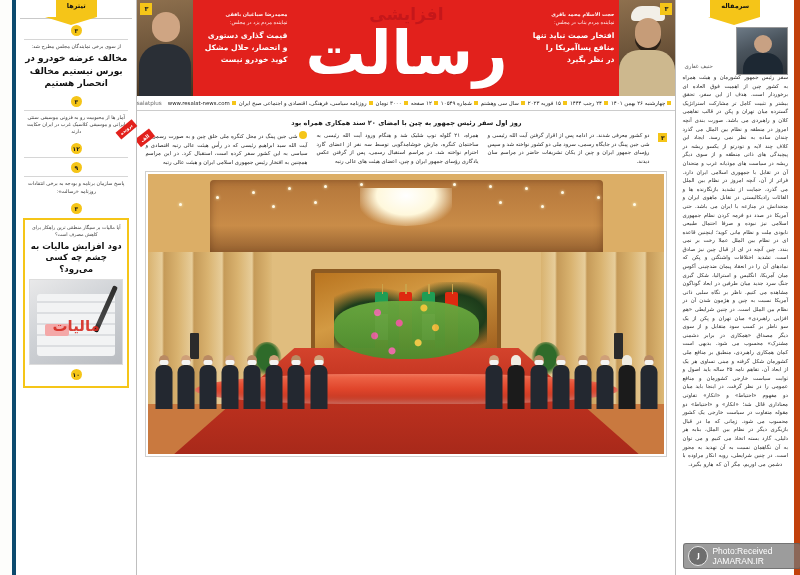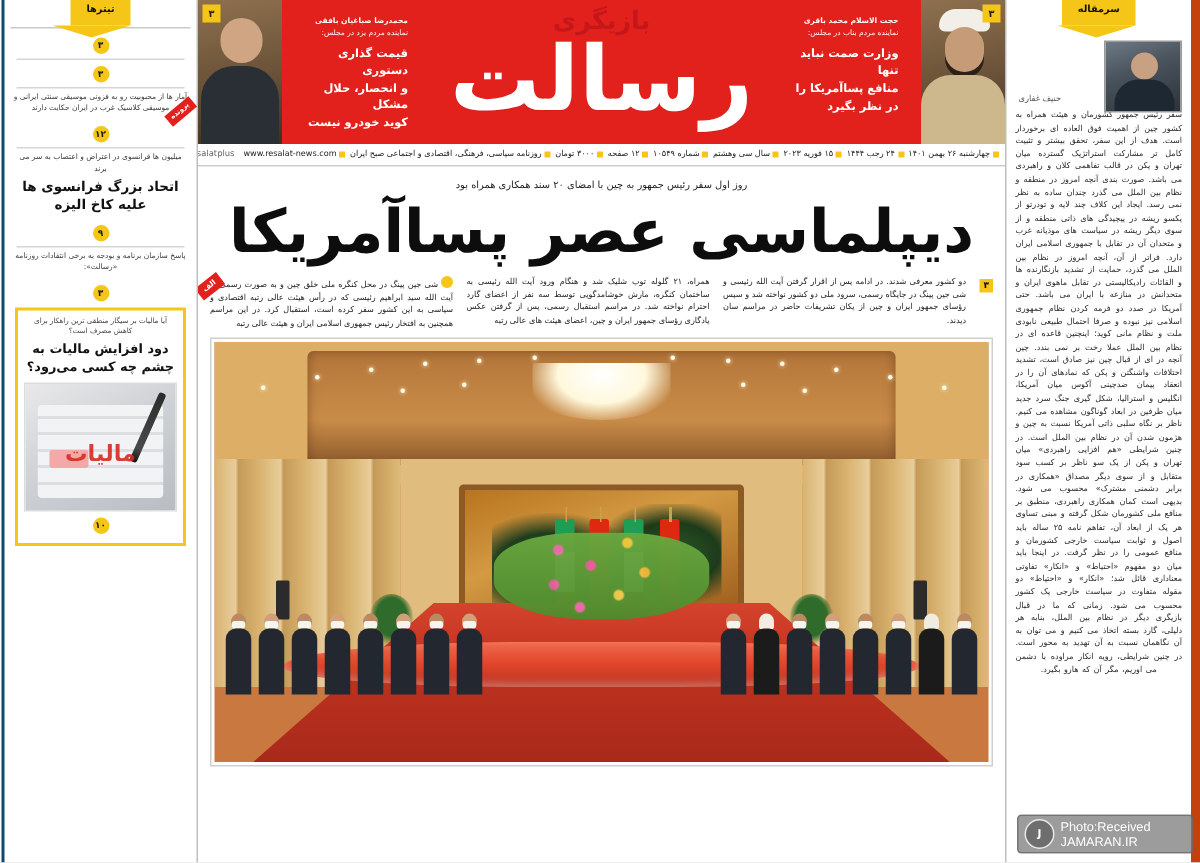--- a/index.html
+++ b/index.html
@@ -14,21 +14,21 @@
     width: 800px; height: 575px;
     background: #fdfdfb;
     display: flex;
     flex-direction: row;
   }
 
   
   .col { position: relative; height: 575px; background: #ffffff; }
   .col-left  { width: 130px; border-left: 1px solid #bfbfbf; border-right: 6px solid #c2410c; }
   .col-main  { width: 538px; }
-  .col-right { width: 131px; border-right: 1px solid #bfbfbf; border-left: 2px solid #0c4a6e; }
+  .col-right { width: 131px; border-right: 1px solid #bfbfbf; border-left: 4px solid #0c4a6e; margin-left: 12px; }
 
   .ribbon-wrap {
     position: relative; height: 17px; width: 100%;
     display: flex; justify-content: center;
   }
   .ribbon {
     background: #f5c518;
     color: #111;
     font-size: 6.5px;
     font-weight: bold;
@@ -159,21 +159,21 @@
     position: absolute; left: 16px; top: 32px;
     width: 26px; height: 20px; border-radius: 0 0 13px 13px;
     background: #2c2118;
   }
   .cleric-body {
     position: absolute; left: 0px; top: 50px;
     width: 56px; height: 46px; border-radius: 20px 20px 0 0;
     background: #cdb88e;
   }
   .mh-quote {
-    flex: 1 1 auto; padding: 11px 15px 0; color: #fff;
+    flex: 1 1 auto; padding: 11px 5px 0; color: #fff;
     display: flex; flex-direction: column; gap: 1px;
   }
   .mh-q-name { font-size: 5px; line-height: 7px; font-weight: bold; opacity: .97; }
   .mh-q-role { font-size: 5px; line-height: 7px; opacity: .95; margin-bottom: 3px; }
   .mh-q-line { font-size: 7.6px; line-height: 11px; font-weight: bold; }
   .mh-side-right .mh-quote { text-align: right; }
   .mh-side-left  .mh-quote { text-align: right; }
 
   .page-badge {
     position: absolute; z-index: 5;
@@ -197,21 +197,21 @@
   .ib-chip { display: flex; align-items: center; gap: 2px; white-space: nowrap; }
   .ib-dot { width: 4px; height: 4px; background: #f5c518; flex: 0 0 auto; }
   .ib-spacer { flex: 1 1 auto; }
   .ib-social { display: flex; align-items: center; gap: 3px; color: #666; font-size: 5.6px; direction: ltr; }
   .ib-sicon { width: 6px; height: 6px; border: .6px solid #999; }
 
   
   .main-inner { padding: 5px 8px 0; }
   .kicker {
     text-align: center; font-size: 6.6px; color: #1b1b1b;
-    margin: 3px 0 4px; font-weight: 400; letter-spacing: .1px;
+    margin: 3px 0 4px; font-weight: 700; letter-spacing: .1px;
   }
   .headline {
     text-align: center; font-size: 40px; font-weight: bold;
     line-height: 48px; color: #0d0d0d; letter-spacing: -1px;
     margin-bottom: 5px;
   }
   .lede {
     display: flex; flex-direction: row; gap: 9px;
     padding-bottom: 5px; position: relative;
   }
@@ -474,28 +474,28 @@
       <div class="page-badge badge-tl">۳</div>
 
       <div class="mh-side mh-side-right">
         <div class="mh-portrait cleric">
           <div class="cleric-beard"></div>
           <div class="cleric-body"></div>
         </div>
         <div class="mh-quote">
           <div class="mh-q-name">حجت الاسلام محمد باقری</div>
           <div class="mh-q-role">نماینده مردم بناب در مجلس:</div>
-          <div class="mh-q-line">وزارت صمت نباید تنها</div>
+          <div class="mh-q-line">افتخار صمت نباید تنها</div>
           <div class="mh-q-line">منافع پساآمریکا را</div>
           <div class="mh-q-line">در نظر بگیرد</div>
         </div>
       </div>
 
       <div class="mh-logo-zone">
-        <div class="mh-jessar">بازیگری</div>
+        <div class="mh-jessar">افزایشی</div>
         <div class="mh-title">رسالت</div>
       </div>
 
       <div class="mh-side mh-side-left" style="margin-right:auto;">
         <div class="mh-quote">
           <div class="mh-q-name">محمدرضا صباغیان بافقی</div>
           <div class="mh-q-role">نماینده مردم یزد در مجلس:</div>
           <div class="mh-q-line">قیمت گذاری دستوری</div>
           <div class="mh-q-line">و انحصار، حلال مشکل</div>
           <div class="mh-q-line">کوید خودرو نیست</div>
@@ -545,21 +545,20 @@
       <div class="ib-social">
         <span class="ib-sicon"></span>
         <span class="ib-sicon"></span>
         <span class="ib-sicon"></span>
         <span>@Resalatplus</span>
       </div>
     </div>
 
     <div class="main-inner">
       <div class="kicker">روز اول سفر رئیس جمهور به چین با امضای ۲۰ سند همکاری همراه بود</div>
-      <div class="headline">دیپلماسی عصر پساآمریکا</div>
 
       <div class="lede">
         <div class="ribbon-tag">الف</div>
         <div class="pg-sq">۳</div>
         <div class="lede-col">دو کشور معرفی شدند. در ادامه پس از اقرار گرفتن آیت الله رئیسی و شی جین پینگ در جایگاه رسمی، سرود ملی دو کشور نواخته شد و سپس رؤسای جمهور ایران و چین از یکان تشریفات حاضر در مراسم سان دیدند.</div>
         <div class="lede-col">همراه، ۲۱ گلوله توپ شلیک شد و هنگام ورود آیت الله رئیسی به ساختمان کنگره، مارش خوشامدگویی توسط سه نفر از اعضای گارد احترام نواخته شد. در مراسم استقبال رسمی، پس از گرفتن عکس یادگاری رؤسای جمهور ایران و چین، اعضای هیئت های عالی رتبه</div>
         <div class="lede-col">
           <span class="drop-badge"></span><span>شی جین پینگ در محل کنگره ملی خلق چین و به صورت رسمی از آیت الله سید ابراهیم رئیسی که در رأس هیئت عالی رتبه اقتصادی و سیاسی به این کشور سفر کرده است، استقبال کرد. در این مراسم همچنین به افتخار رئیس جمهوری اسلامی ایران و هیئت عالی رتبه</span>
         </div>
       </div>
@@ -703,34 +702,34 @@
     <div class="ribbon-wrap">
       <div class="ribbon">تیترها</div>
     </div>
     <div class="sb-top-rule"></div>
 
     <div class="sb-inner">
 
       <div class="pagecircle">۳</div>
       <div class="sb-rule"></div>
 
+      <div class="sb-item">
+        <div class="sb-over">از سوی برخی نمایندگان مجلس مطرح شد:</div>
+        <div class="sb-title">مخالف عرضه خودرو در بورس نیستیم مخالف انحصار هستیم</div>
+      </div>
       <div class="pagecircle">۳</div>
       <div class="sb-rule"></div>
 
       <div class="sb-item has-tag">
         <div class="sb-over">آمار ها از محبوبیت رو به فزونی موسیقی سنتی ایرانی و موسیقی کلاسیک غرب در ایران حکایت دارند</div>
         <div class="sb-flag">پرونده</div>
       </div>
       <div class="pagecircle">۱۲</div>
       <div class="sb-rule"></div>
 
-      <div class="sb-item">
-        <div class="sb-over">میلیون ها فرانسوی در اعتراض و اعتصاب به سر می برند</div>
-        <div class="sb-title">اتحاد بزرگ فرانسوی ها علیه کاخ الیزه</div>
-      </div>
       <div class="pagecircle">۹</div>
       <div class="sb-rule"></div>
 
       <div class="sb-item">
         <div class="sb-over">پاسخ سازمان برنامه و بودجه به برخی انتقادات روزنامه «رسالت»:</div>
       </div>
       <div class="pagecircle">۳</div>
 
       <div class="promo">
         <div class="promo-over">آیا مالیات بر سیگار منطقی ترین راهکار برای کاهش مصرف است؟</div>

